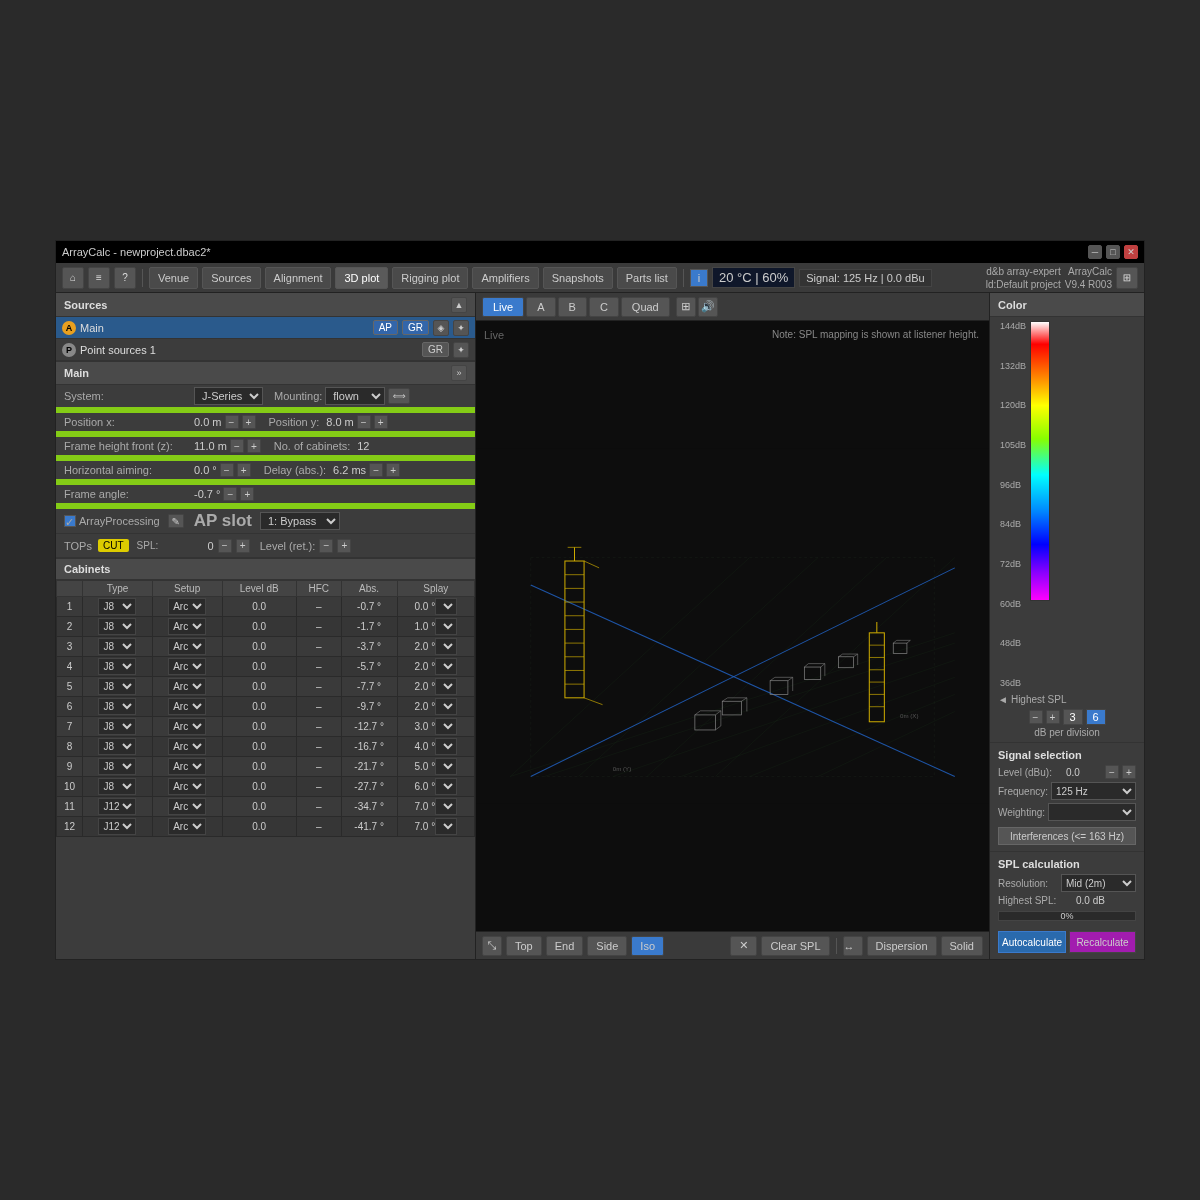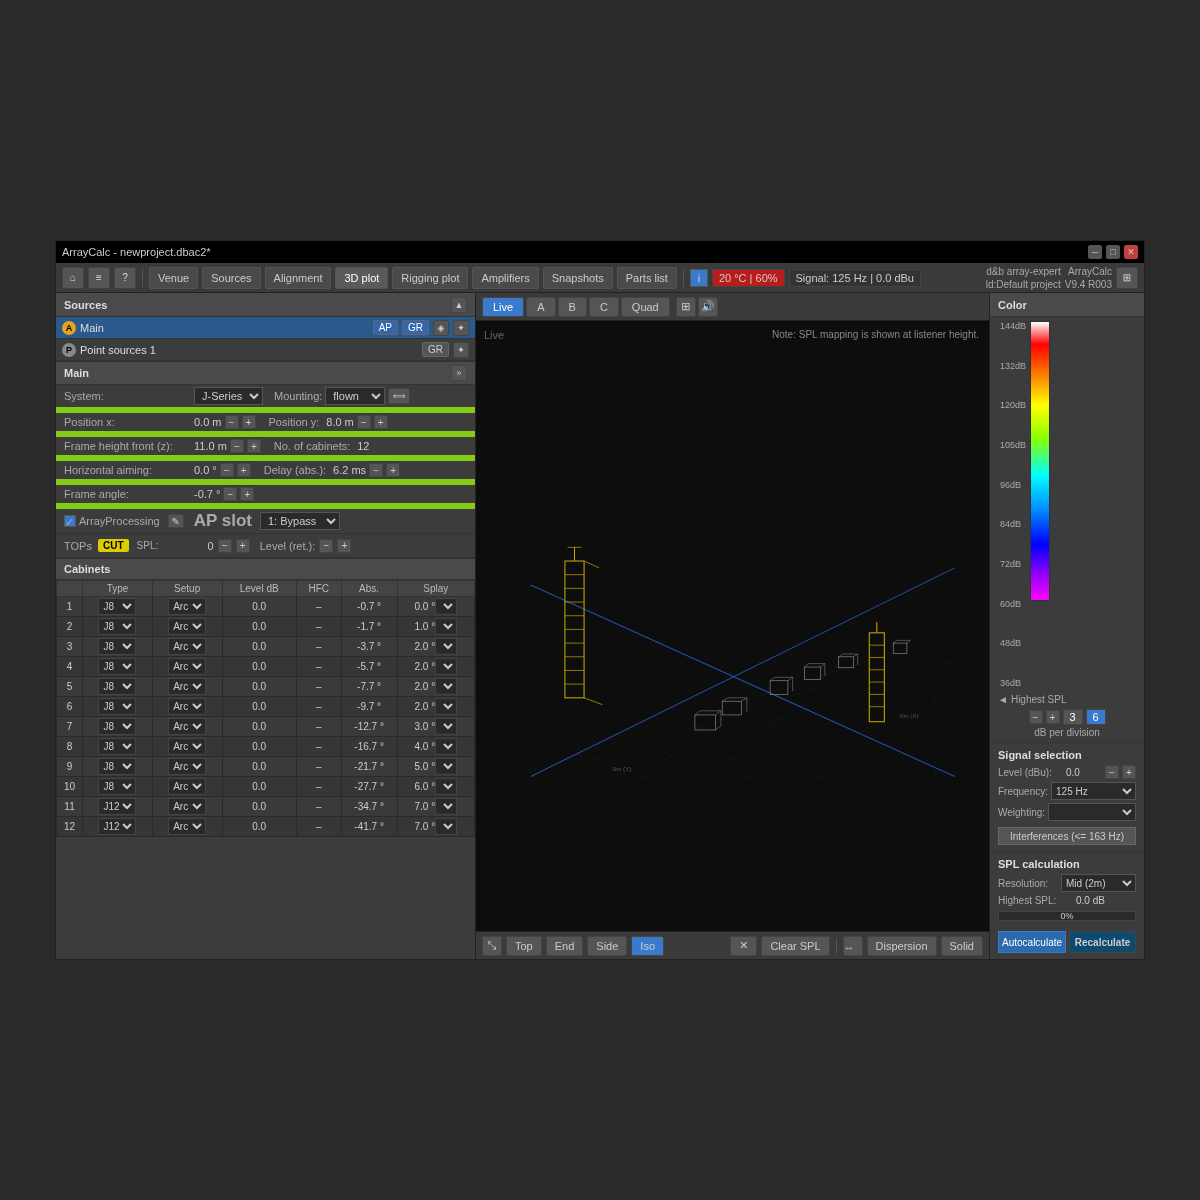--- a/index.html
+++ b/index.html
@@ -8,21 +8,21 @@
     
     #titlebar { height: 22px; background: #000000; display: flex; align-items: center; padding: 0 6px; justify-content: space-between; flex-shrink: 0; }
     #titlebar-controls { display: flex; gap: 4px; }
     .title-btn { width: 14px; height: 14px; border-radius: 2px; border: 1px solid #555; background: #555; display: flex; align-items: center; justify-content: center; font-size: 9px; color: #ccc; cursor: pointer; }
     
     #toolbar { height: 30px; background: #3a3a3a; display: flex; align-items: center; padding: 0 6px; gap: 4px; flex-shrink: 0; border-bottom: 1px solid #222; }
     .toolbar-icon { width: 22px; height: 22px; background: #555; border: 1px solid #444; border-radius: 2px; display: flex; align-items: center; justify-content: center; font-size: 10px; cursor: pointer; color: #ddd; }
     .toolbar-sep { width: 1px; height: 18px; background: #555; margin: 0 2px; }
     .toolbar-tab { padding: 2px 8px; height: 22px; background: #4a4a4a; border: 1px solid #555; border-radius: 2px; font-size: 11px; color: #ccc; cursor: pointer; display: flex; align-items: center; }
     .toolbar-tab.active { background: #5a5a5a; color: #fff; }
-    .toolbar-temp { padding: 2px 6px; background: #b91c1c; border: 1px solid #444; font-size: 11px; color: #ccc; text-align: right; }
+    .toolbar-temp { padding: 2px 6px; background: #0f172a; border: 1px solid #444; font-size: 13px; color: #ccc; text-align: right; }
     .toolbar-signal { padding: 2px 6px; background: #333; border: 1px solid #444; font-size: 11px; color: #ccc; }
     .toolbar-right { margin-left: auto; display: flex; align-items: center; gap: 4px; }
     .toolbar-brand { font-size: 10px; color: #aaa; text-align: right; line-height: 1.3; }
     
     #main { display: flex; flex: 1; overflow: hidden; }
     
     #left-panel { width: 420px; background: #3c3c3c; border-right: 1px solid #222; display: flex; flex-direction: column; flex-shrink: 0; overflow: hidden; }
     
     #sources-header { height: 24px; background: #4a4a4a; display: flex; align-items: center; padding: 0 8px; justify-content: space-between; border-bottom: 1px solid #333; }
     .section-title { font-size: 11px; color: #ddd; font-weight: bold; }
@@ -41,21 +41,21 @@
     .select-box { background: #2a2a2a; border: 1px solid #555; color: #ccc; font-size: 11px; padding: 1px 3px; height: 18px; min-width: 60px; }
     .pm-btn { width: 14px; height: 14px; background: #555; border: 1px solid #444; display: flex; align-items: center; justify-content: center; font-size: 10px; color: #ccc; cursor: pointer; border-radius: 1px; }
     
     .array-proc-row { display: flex; align-items: center; padding: 2px 8px; border-bottom: 1px solid #333; gap: 4px; }
     .checkbox-lbl { display: flex; align-items: center; gap: 3px; font-size: 11px; color: #aaa; }
     .chk { width: 12px; height: 12px; background: #2a2a2a; border: 1px solid #555; }
     .ap-select { background: #2a2a2a; border: 1px solid #555; color: #ccc; font-size: 11px; padding: 1px 3px; height: 18px; }
     
     .tops-row { display: flex; align-items: center; padding: 2px 8px; border-bottom: 1px solid #333; gap: 4px; height: 24px; }
     .tops-label { font-size: 11px; color: #aaa; width: 30px; }
-    .cut-badge { background: #ddcc00; color: #000; font-size: 10px; font-weight: bold; padding: 1px 5px; border-radius: 2px; }
+    .cut-badge { background: #ddcc00; color: #000; font-size: 10px; font-weight: normal; padding: 1px 5px; border-radius: 2px; }
     .spl-label { font-size: 11px; color: #aaa; }
     .level-label { font-size: 11px; color: #aaa; }
     
     #cabinets-section { flex: 1; overflow-y: auto; }
     .cabinets-header { height: 22px; background: #4a4a4a; display: flex; align-items: center; padding: 0 8px; border-bottom: 1px solid #333; border-top: 1px solid #333; }
     .cab-table { width: 100%; border-collapse: collapse; }
     .cab-table th { background: #444; color: #bbb; font-size: 10px; font-weight: normal; padding: 2px 3px; border: 1px solid #333; text-align: center; position: sticky; top: 0; }
     .cab-table td { font-size: 10px; color: #ccc; padding: 1px 2px; border: 1px solid #2a2a2a; text-align: center; height: 19px; }
     .cab-table tr:nth-child(even) { background: #363636; }
     .cab-table tr:nth-child(odd) { background: #3a3a3a; }
@@ -94,21 +94,21 @@
     .interf-btn { width: 100%; padding: 2px; background: #555; border: 1px solid #666; color: #ccc; font-size: 10px; cursor: pointer; margin-top: 3px; height: 18px; }
     
     #spl-section { padding: 6px 8px; border-top: 1px solid #333; }
     .spl-title { font-size: 11px; color: #ddd; font-weight: bold; margin-bottom: 4px; }
     .spl-row { display: flex; align-items: center; margin-bottom: 3px; gap: 13px; }
     .spl-label { width: 65px; font-size: 10px; color: #aaa; }
     .progress-bar { width: 100%; height: 10px; background: #2a2a2a; border: 1px solid #444; position: relative; }
     .progress-fill { height: 100%; background: #3a7acc; width: 0%; }
     .progress-text { position: absolute; top: 0; left: 0; right: 0; bottom: 0; display: flex; align-items: center; justify-content: center; font-size: 9px; color: #ccc; }
     .calc-btn { flex: 1; padding: 3px; background: #2a6aad; border: 1px solid #3a7acc; color: #fff; font-size: 10px; cursor: pointer; height: 22px; }
-    .recalc-btn { flex: 1; padding: 3px; background: #0c4a6e; border: 1px solid #444; color: #ccc; font-size: 10px; cursor: pointer; height: 22px; font-weight: bold; }
+    .recalc-btn { flex: 1; padding: 3px; background: #a21caf; border: 1px solid #444; color: #ccc; font-size: 10px; cursor: pointer; height: 22px; }
     
     #scene-svg { width: 100%; height: 100%; }
     
     ::-webkit-scrollbar { width: 6px; }
     ::-webkit-scrollbar-track { background: #2a2a2a; }
     ::-webkit-scrollbar-thumb { background: #555; }
   </style>
 </head>
 <body>
 

